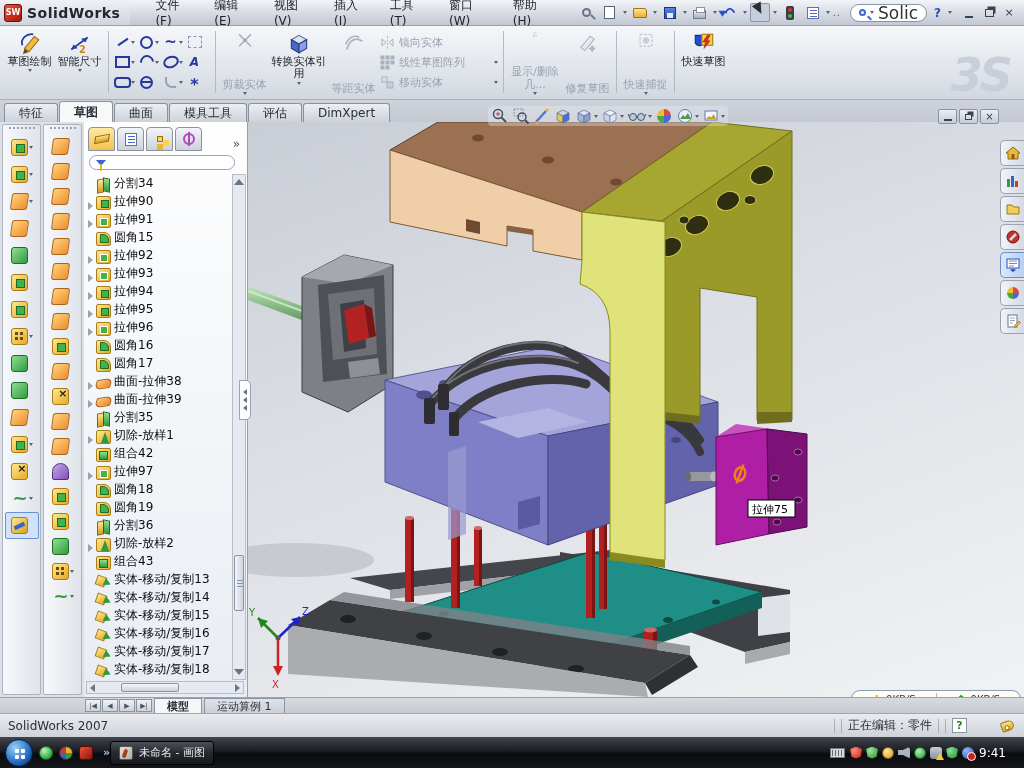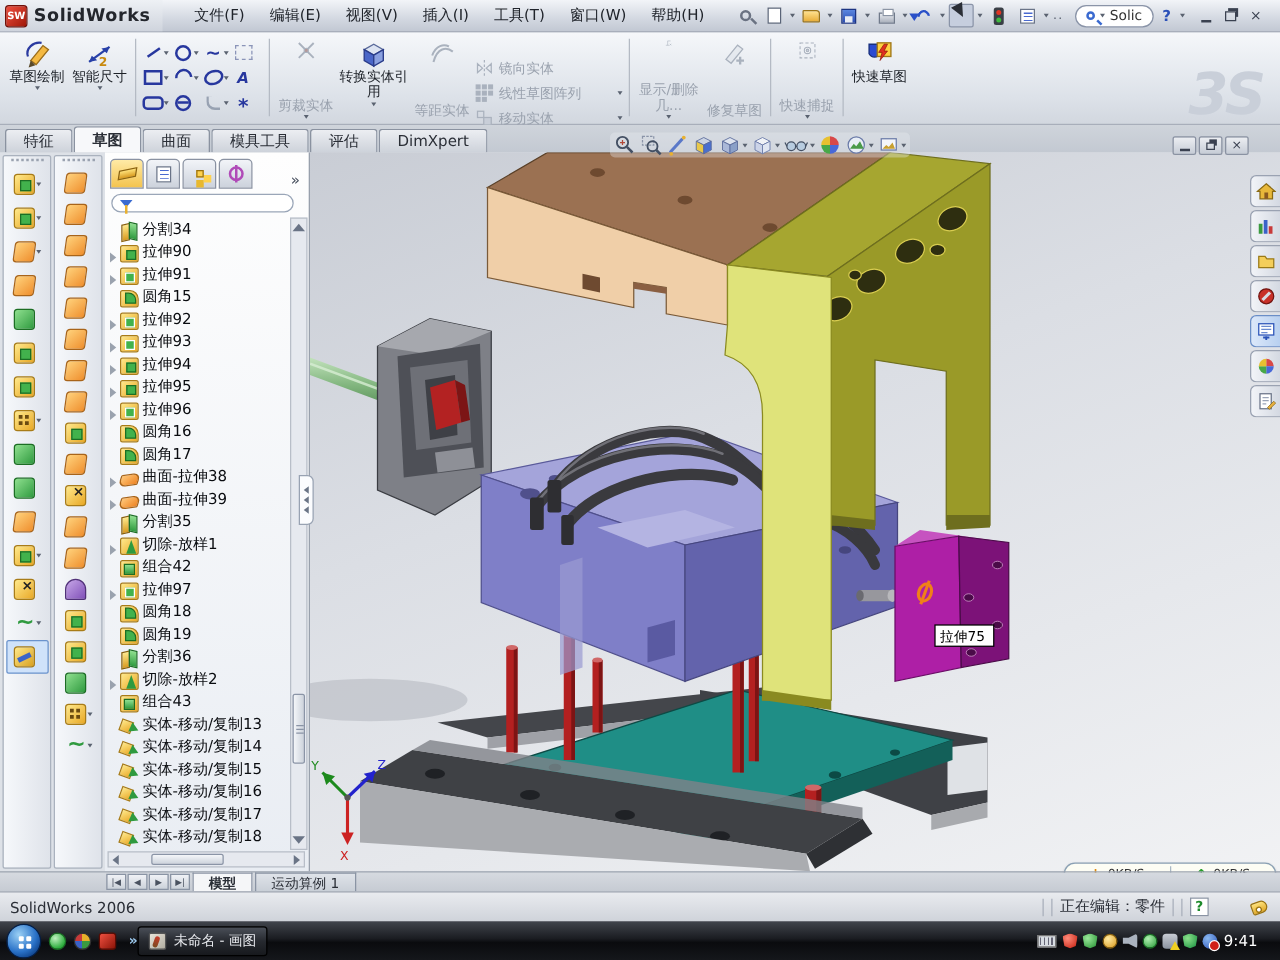--- a/index.html
+++ b/index.html
@@ -34,21 +34,21 @@
   .ic-cursor{width:0;height:0;border:5px solid transparent;border-top:11px solid #2a2e36;transform:rotate(-28deg);margin-top:-4px;}
   .ic-lights{width:8px;height:14px;background:#3a3f46;border-radius:2px;position:relative;}
   .ic-lights::before{content:"";position:absolute;left:2px;top:2px;width:4px;height:4px;border-radius:50%;background:#e03424;}
   .ic-lights::after{content:"";position:absolute;left:2px;bottom:2px;width:4px;height:4px;border-radius:50%;background:#3fba3f;}
   .ic-options{width:12px;height:12px;background:#fff;border:1px solid #6a7488;position:relative;}
   .ic-options::after{content:"";position:absolute;left:2px;top:2px;width:7px;height:7px;background:repeating-linear-gradient(#4a6ad0 0 1px,transparent 1px 3px);}
   .ic-dots{font-size:10px;color:#5a6270;letter-spacing:1px;}
   .searchbox{display:flex;align-items:center;gap:4px;background:#fff;border:1px solid #8a94a8;border-radius:9px;height:18px;padding:0 8px;margin-left:6px;}
   .ic-mag{width:7px;height:7px;border:2px solid #3a6ad0;border-radius:50%;position:relative;}
   .ic-mag::after{content:"";position:absolute;left:6px;top:6px;width:5px;height:2px;background:#3a6ad0;transform:rotate(45deg);}
-  .search-text{font-size:11px;color:#333;}
+  .search-text{font-size:17px;color:#333;}
   .helpq{font-size:12px;color:#2a50b8;font-weight:bold;padding:0 4px;}
   .winbtns{display:flex;gap:2px;margin-left:8px;padding-right:6px;}
   .wbtn{width:18px;height:16px;display:flex;align-items:center;justify-content:center;border-radius:2px;color:#3a4150;font-size:11px;}
   .wb-min::after{content:"";width:8px;height:2px;background:#3a4150;margin-top:8px;}
   .wb-restore::after{content:"";width:7px;height:6px;border:1.5px solid #3a4150;box-shadow:2px -3px 0 -0.5px #3a4150;}
 
   
   .ribbon{left:0;top:26px;width:1024px;height:74px;background:linear-gradient(#f5f7fa,#dde2e9 70%,#d2d7df);border-bottom:1px solid #a8aeba;display:flex;align-items:flex-start;padding:3px 4px 0 6px;gap:3px;}
   .rbig{width:47px;height:66px;display:flex;flex-direction:column;align-items:center;justify-content:flex-start;gap:1px;border-radius:3px;padding-top:2px;}
   .rbig .blabel{font-size:11px;line-height:1.12;text-align:center;color:#1c2027;}
@@ -64,21 +64,21 @@
   .sgi.area::before{content:"";width:12px;height:10px;border:1px dashed #8a94b8;}
   .sgi.rect::before{content:"";width:11px;height:8px;border:2px solid #27379e;}
   .sgi.arc::before{content:"";width:10px;height:10px;border:2px solid;border-color:#27379e transparent transparent #27379e;border-radius:50%;transform:rotate(40deg);}
   .sgi.ellipse::before{content:"";width:12px;height:8px;border:2px solid #27379e;border-radius:50%;transform:rotate(-20deg);}
   .sgi.text::before{content:"A";color:#27379e;font-weight:bold;font-size:12px;}
   .sgi.slot::before{content:"";width:13px;height:7px;border:2px solid #27379e;border-radius:4px;}
   .sgi.polygon::before{content:"";width:9px;height:9px;border:2px solid #27379e;border-radius:50%;}
   .sgi.polygon::after{content:"";position:absolute;width:9px;height:2px;background:#27379e;}
   .sgi.fillet::before{content:"";width:9px;height:9px;border-left:2px solid #98a2b2;border-bottom:2px solid #98a2b2;border-bottom-left-radius:7px;}
   .sgi.point::before{content:"*";color:#27379e;font-size:16px;font-weight:bold;margin-top:4px;}
-  .rsmallstack{display:flex;flex-direction:column;gap:3px;margin-top:17px;width:118px;}
+  .rsmallstack{display:flex;flex-direction:column;gap:3px;margin-top:5px;width:118px;}
   .rsmall{display:flex;align-items:center;gap:4px;height:17px;}
   .rsmall .slabel{font-size:11px;color:#9aa2ae;white-space:nowrap;flex:1;}
   .rsmall svg *{stroke:#aab2be;}
   .watermark{position:absolute;right:14px;top:22px;font-size:46px;font-style:italic;font-weight:bold;color:#c9cfd9;letter-spacing:-3px;}
 
   
   .tabrow{left:0;top:100px;width:1024px;height:22px;background:linear-gradient(#cfd4db,#c3c9d2);display:flex;align-items:flex-end;padding-left:4px;gap:1px;}
   .ctab{height:19px;padding:0 14px;font-size:12px;color:#2a2e36;background:linear-gradient(#eceef2,#cdd2da);border:1px solid #8a92a0;border-bottom:none;border-radius:3px 3px 0 0;display:flex;align-items:center;}
   .ctab.active{background:#f7f8fa;height:21px;font-weight:bold;}
 
@@ -1223,21 +1223,21 @@
     <div class="dtab active">
           <span>模型</span>
         </div>
         <div class="dtab">
           <span>运动算例 1</span>
         </div>
       </div>
   </div>
 
   <div class="abs statusbar">
-    <span class="sb-left">SolidWorks 2006</span>
+    <span class="sb-left">SolidWorks 2007</span>
     <div class="sb-right">
       <span class="sb-pipe"></span>
         <span class="sb-pipe"></span>
       <span>正在编辑：零件</span>
       <span class="sb-pipe"></span>
         <span class="sb-pipe"></span>
       <span class="sb-help">?</span>
       <i class="sb-tag"></i>
     </div>
   </div>

